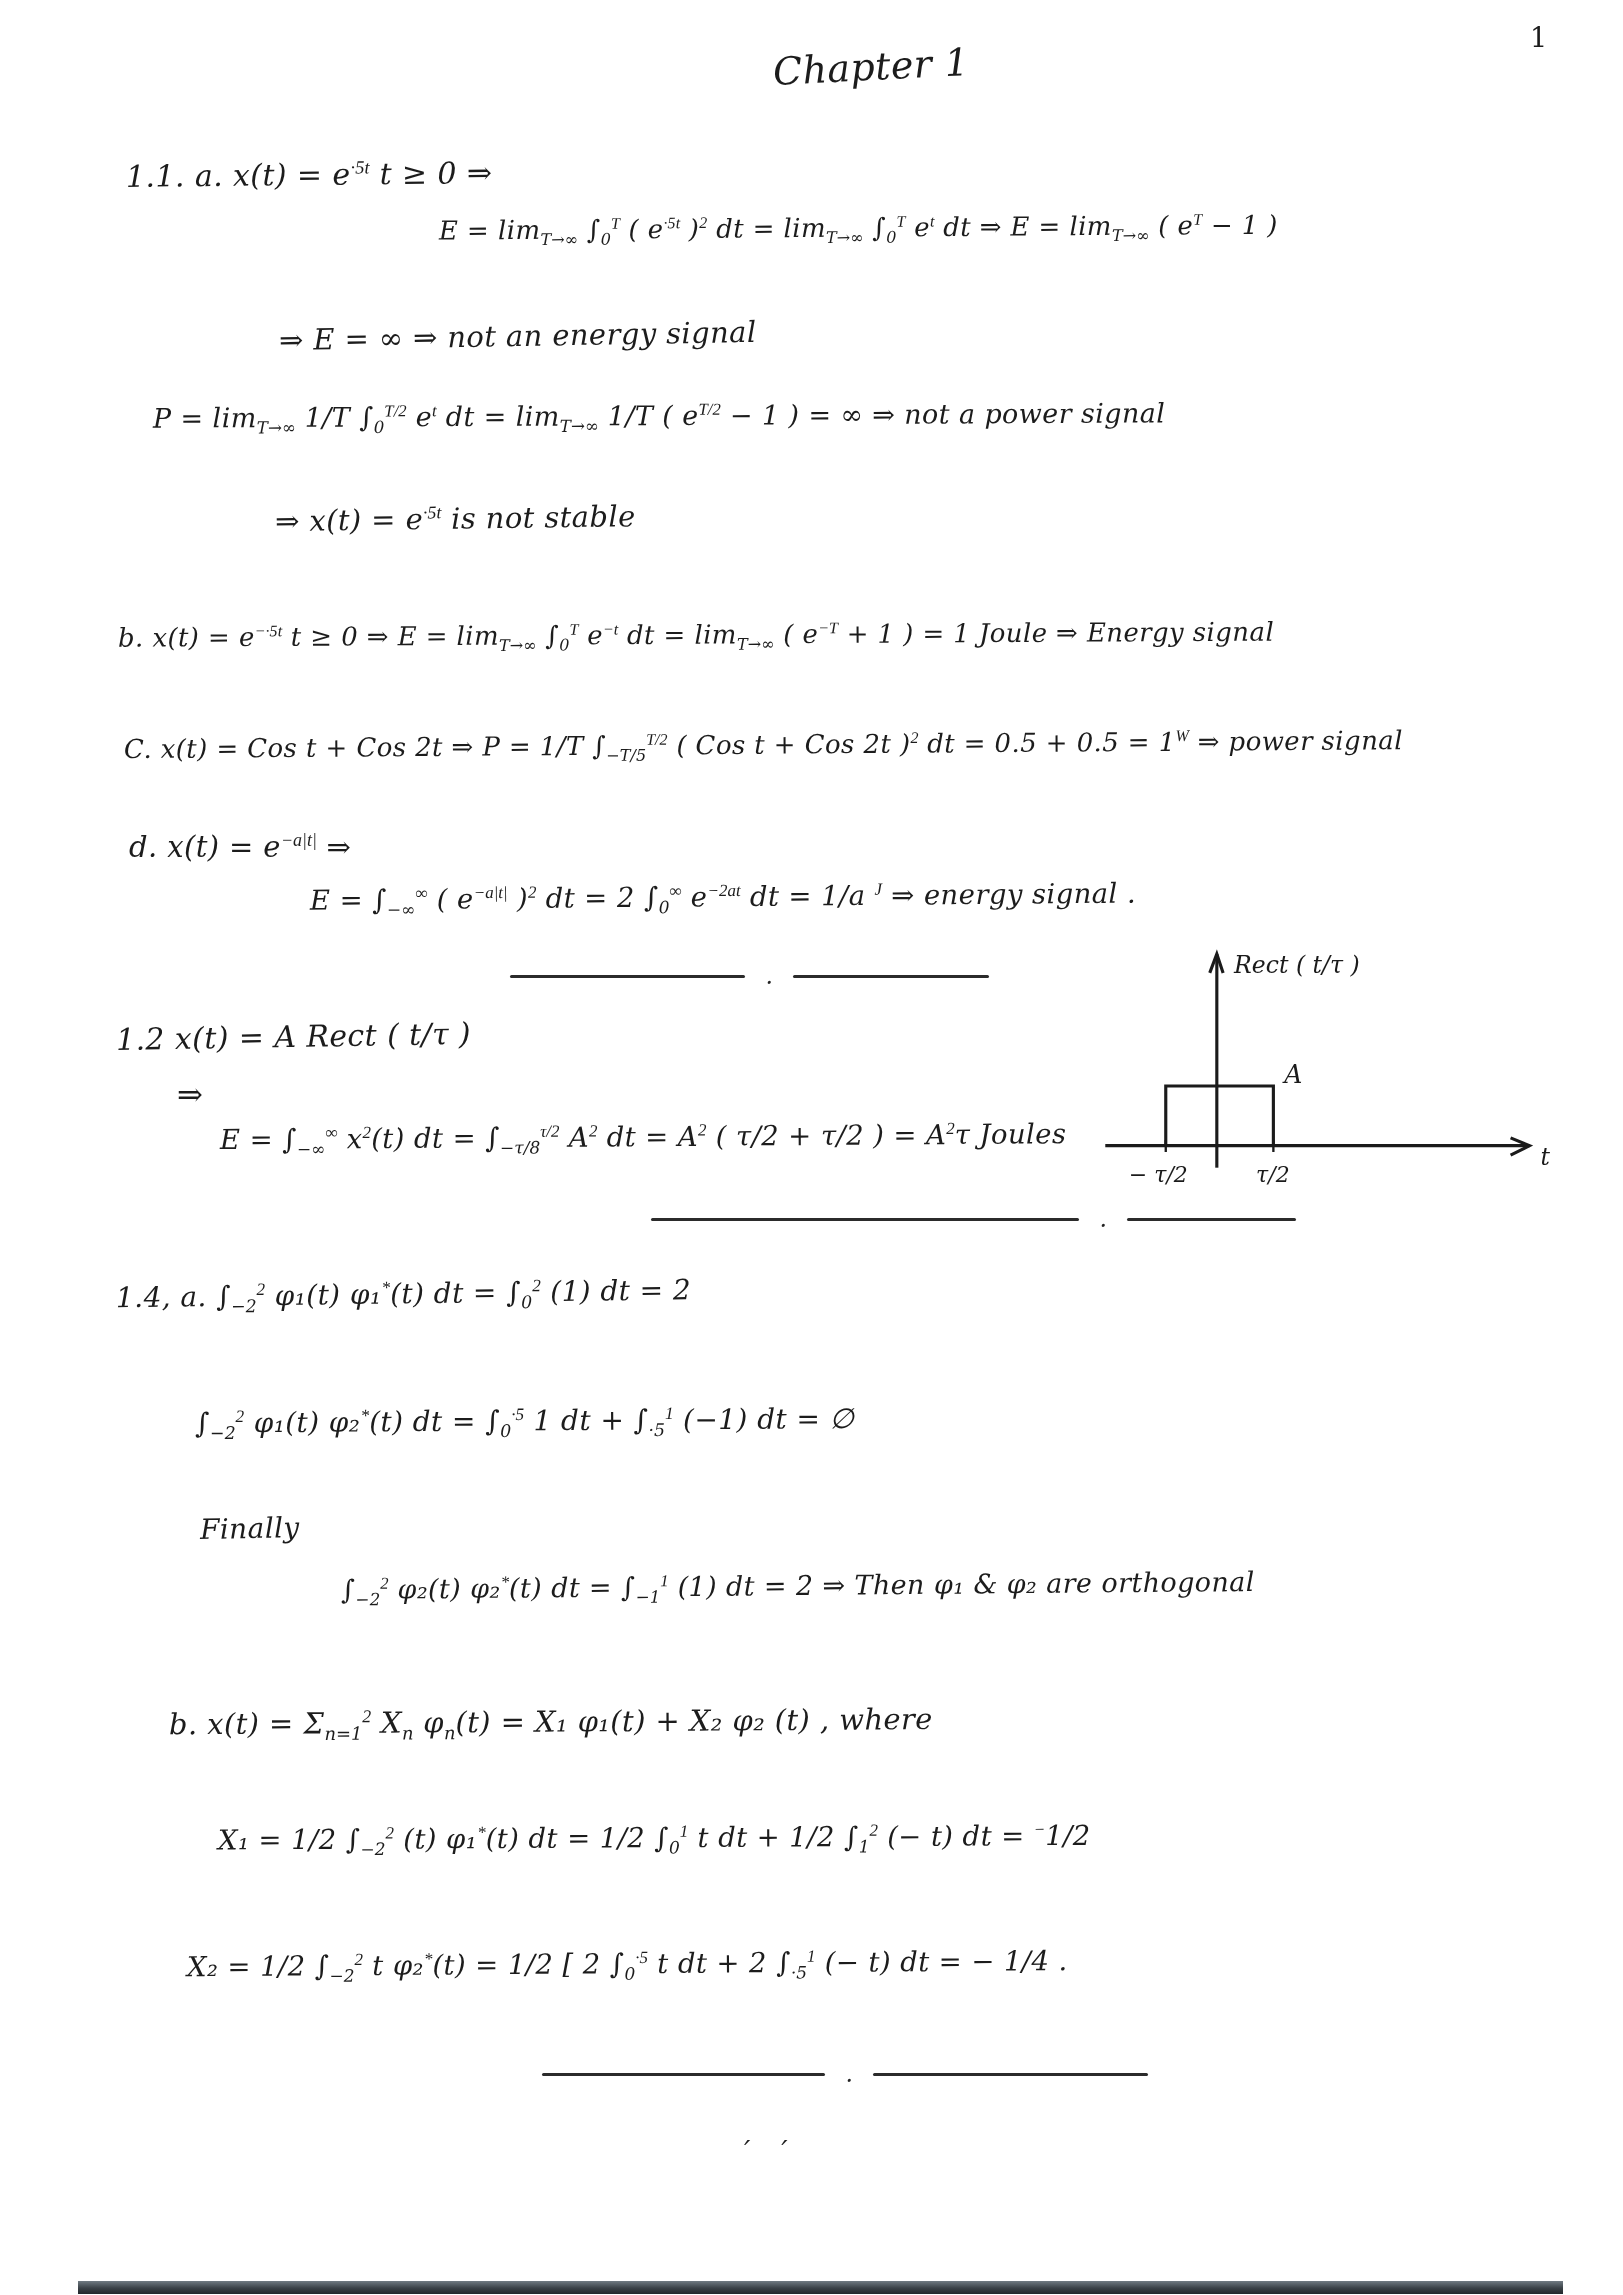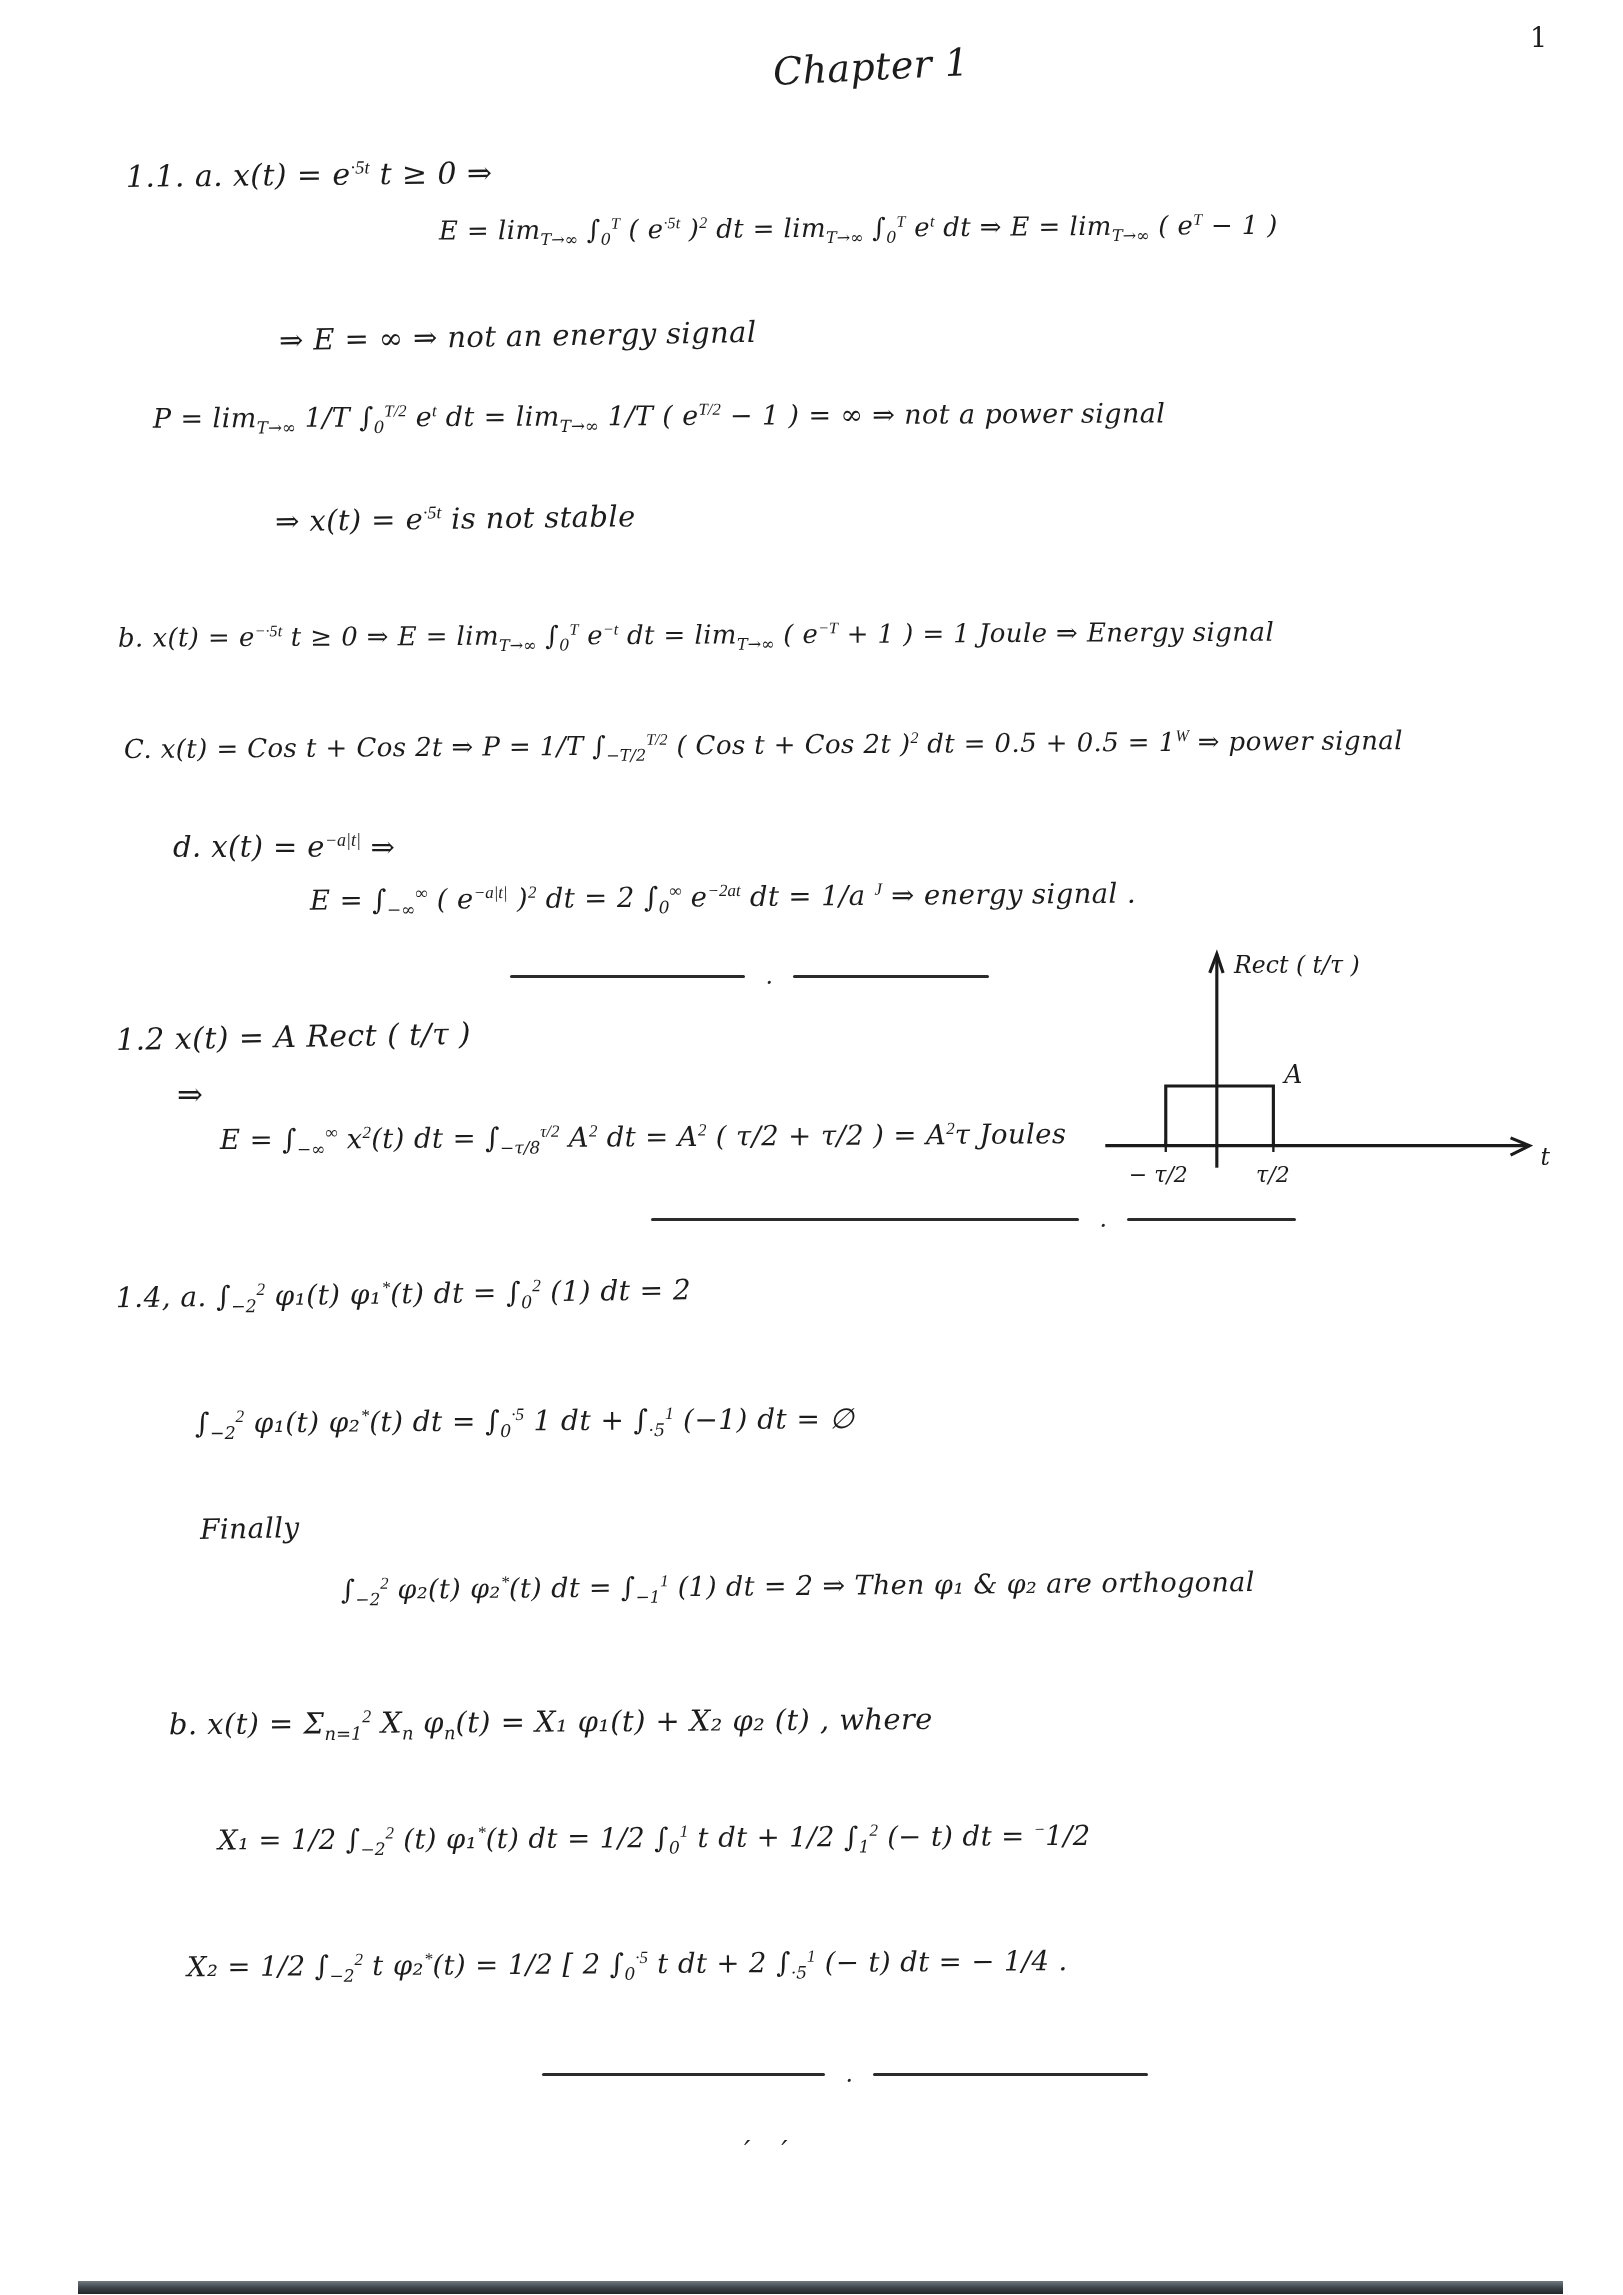--- a/index.html
+++ b/index.html
@@ -55,23 +55,23 @@
 <div class="hw math" style="left:439px; top:213px; font-size:26px; transform:rotate(-0.4deg);">E = lim<sub>T→∞</sub> ∫<sub>0</sub><sup>T</sup> ( e<sup>·5t</sup> )<sup>2</sup> dt  =  lim<sub>T→∞</sub> ∫<sub>0</sub><sup>T</sup> e<sup>t</sup> dt  ⇒ E = lim<sub>T→∞</sub> ( e<sup>T</sup> − 1 )</div>
 
 <div class="hw math" style="left:279px; top:320px; font-size:29px; transform:rotate(-1deg);">⇒  E = ∞   ⇒  not an energy signal</div>
 
 <div class="hw math" style="left:153px; top:400px; font-size:27px; transform:rotate(-0.3deg);">P = lim<sub>T→∞</sub>  1/T ∫<sub>0</sub><sup>T/2</sup> e<sup>t</sup> dt  =  lim<sub>T→∞</sub>  1/T ( e<sup>T/2</sup> − 1 )  =  ∞  ⇒  not a power signal</div>
 
 <div class="hw math" style="left:275px; top:502px; font-size:29px; transform:rotate(-0.8deg);">⇒   x(t) = e<sup>·5t</sup>  is not stable</div>
 
 <div class="hw math" style="left:118px; top:620px; font-size:26px; transform:rotate(-0.3deg);">b.   x(t) = e<sup>−·5t</sup>     t ≥ 0  ⇒ E = lim<sub>T→∞</sub> ∫<sub>0</sub><sup>T</sup> e<sup>−t</sup> dt = lim<sub>T→∞</sub> ( e<sup>−T</sup> + 1 ) = 1 Joule  ⇒ Energy signal</div>
 
-<div class="hw math" style="left:124px; top:730px; font-size:26px; transform:rotate(-0.4deg);">C.   x(t) = Cos t + Cos 2t  ⇒  P = 1/T ∫<sub>−T/2</sub><sup>T/2</sup> ( Cos t + Cos 2t )<sup>2</sup> dt  =  0.5 + 0.5  = 1<sup>W</sup> ⇒  power signal</div>
+<div class="hw math" style="left:124px; top:730px; font-size:26px; transform:rotate(-0.4deg);">C.   x(t) = Cos t + Cos 2t  ⇒  P = 1/T ∫<sub>−T/5</sub><sup>T/2</sup> ( Cos t + Cos 2t )<sup>2</sup> dt  =  0.5 + 0.5  = 1<sup>W</sup> ⇒  power signal</div>
 
-<div class="hw math" style="left:129px; top:830px; font-size:29px;margin-left:44px;">d.   x(t) = e<sup>−a|t|</sup>   ⇒</div>
+<div class="hw math" style="left:129px; top:830px; font-size:29px;">d.   x(t) = e<sup>−a|t|</sup>   ⇒</div>
 
 <div class="hw math" style="left:310px; top:881px; font-size:27.5px; transform:rotate(-0.5deg);">E = ∫<sub>−∞</sub><sup>∞</sup> ( e<sup>−a|t|</sup> )<sup>2</sup> dt  =  2 ∫<sub>0</sub><sup>∞</sup> e<sup>−2at</sup> dt  =  1/a <sup>J</sup>  ⇒  energy signal .</div>
 
 <div class="divider" style="left:510px; top:975px;">
   <span class="seg" style="width:235px;"></span>
   <span class="dot">.</span>
   <span class="seg" style="width:196px;"></span>
 </div>
 
 <div class="hw math" style="left:116px; top:1020px; font-size:30px; transform:rotate(-1deg);">1.2    x(t) =  A Rect ( t/τ )</div>

